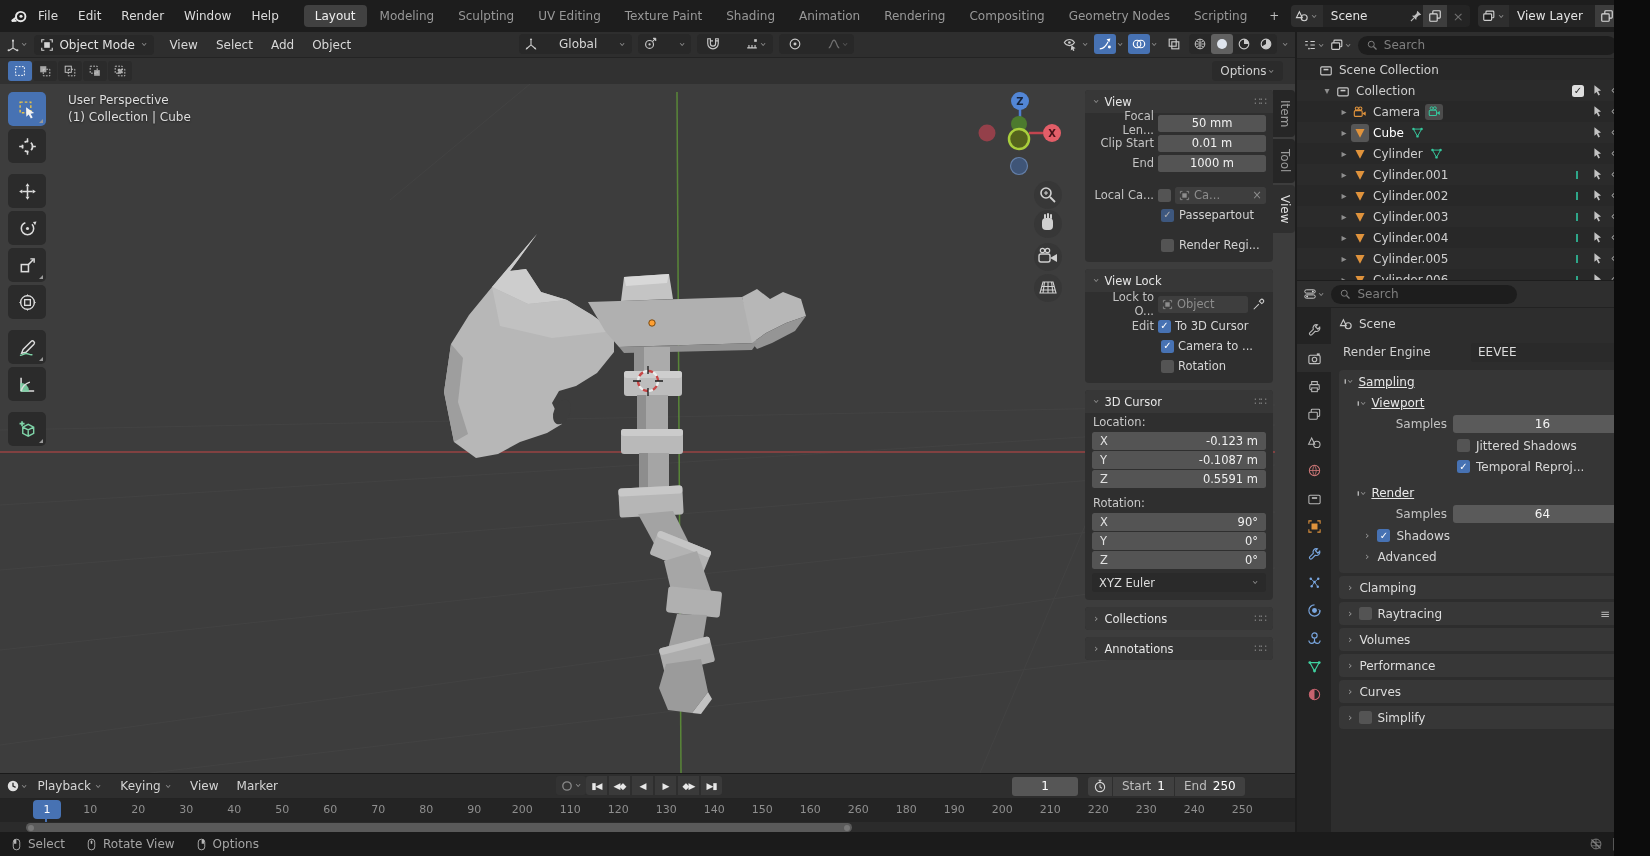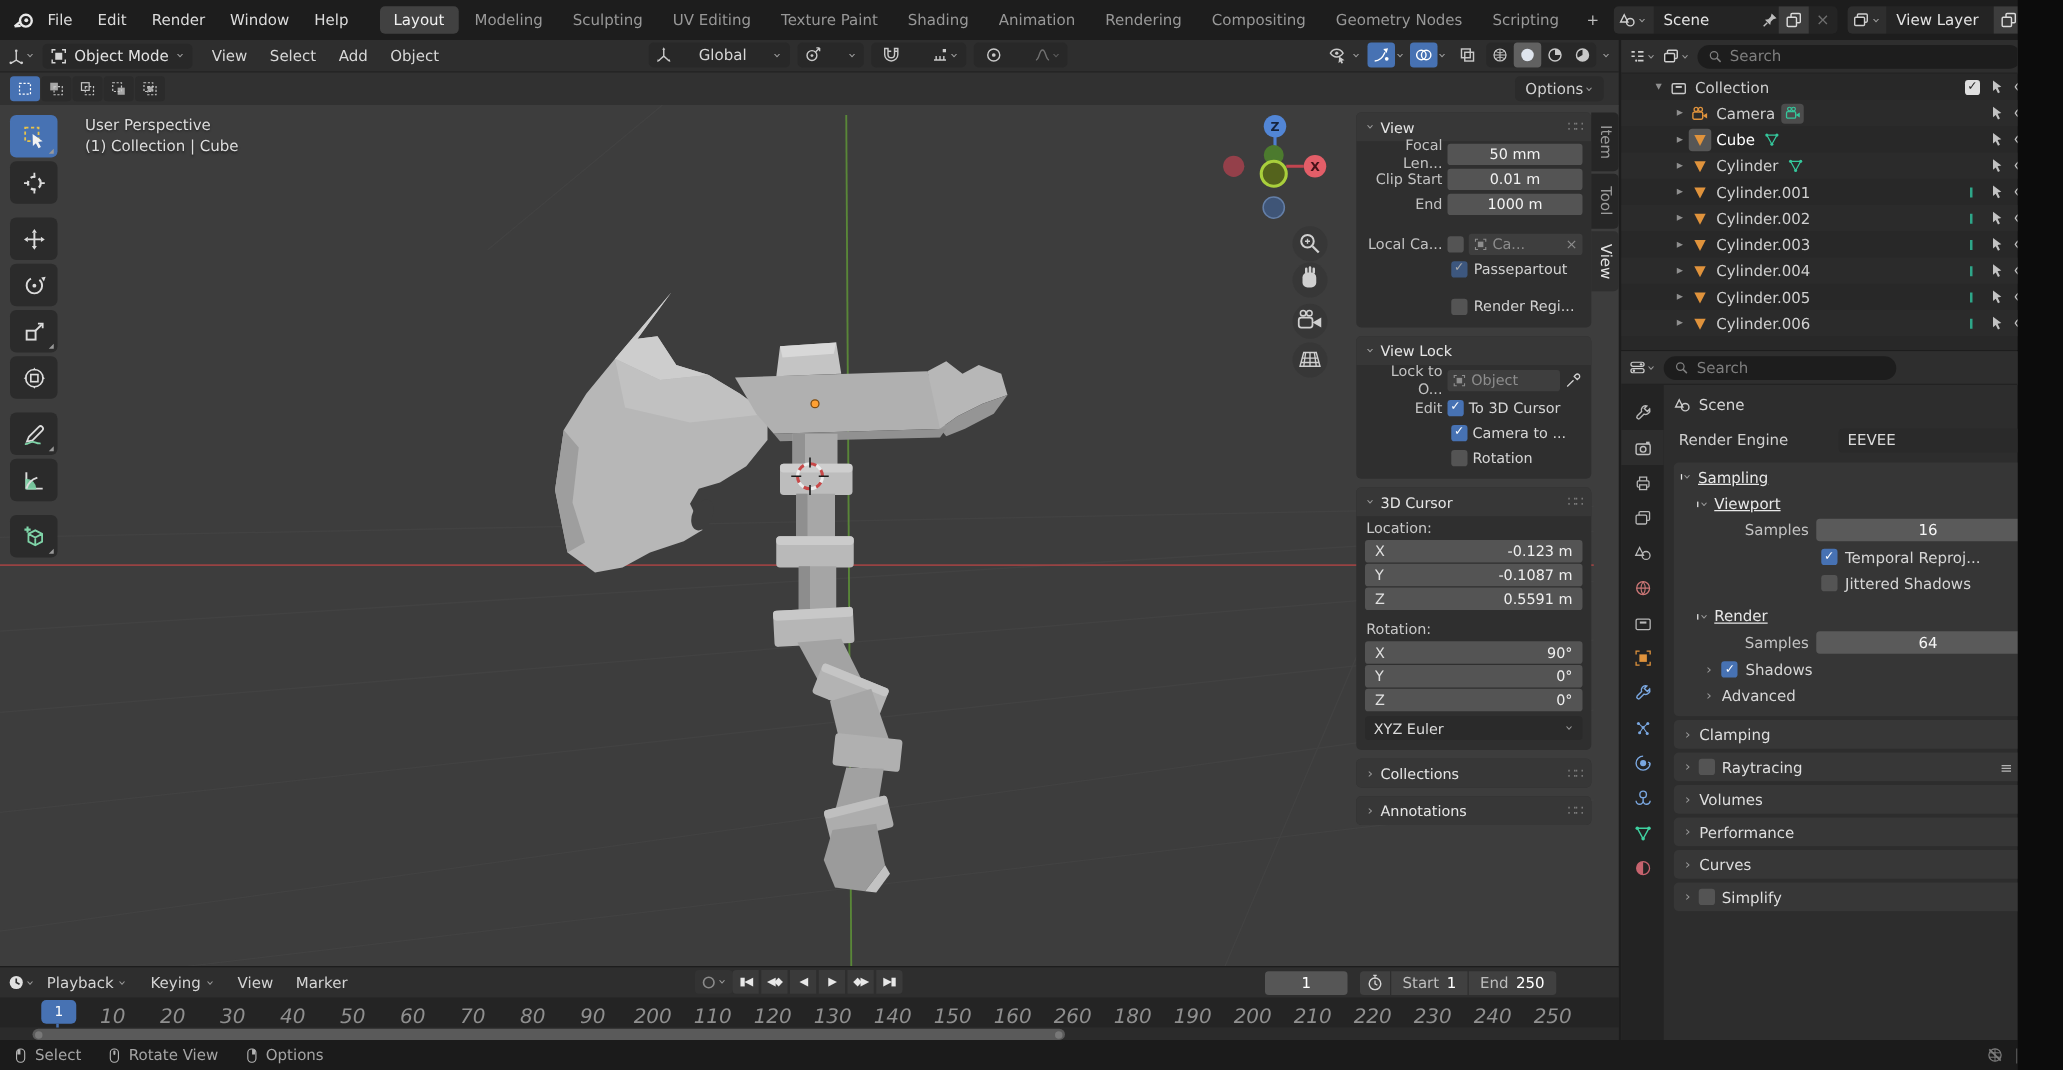--- a/index.html
+++ b/index.html
@@ -114,21 +114,21 @@
   .pr-phdr{height:23px;display:flex;align-items:center;padding:0 7px;gap:4px;color:#e8e8e8;text-decoration:underline;}
   .pr-closed{background:#373737;border-radius:4px;margin-top:3px;height:23px;display:flex;align-items:center;padding:0 7px;gap:5px;color:#dedede;}
   .pr-field{height:18px;background:#5a5a5a;border-radius:3px;display:flex;align-items:center;justify-content:center;color:#f4f4f4;}
   .pr-lab{width:108px;text-align:right;color:#c3c3c3;flex:0 0 auto;}
 
   
   #timeline{left:0;top:773px;width:1295px;height:59px;background:#2b2b2b;border-top:1px solid #1a1a1a;}
   #tl-hdr{height:24px;display:flex;align-items:center;background:#2e2e2e;border-bottom:1px solid #232323;}
   .tl-menu{padding:0 9px;color:#d4d4d4;display:flex;align-items:center;gap:3px;}
   #tl-ruler{position:relative;height:23px;background:#242424;}
-  .ruler-num{position:absolute;top:4px;transform:translateX(-50%);color:#8f8f8f;font-size:16px;font-style:italic;}
+  .ruler-num{position:absolute;top:4px;transform:translateX(-50%);color:#8f8f8f;font-size:11px;}
   #playhead{position:absolute;left:33px;top:1px;width:28px;height:19px;background:#4772b3;border-radius:4px;color:#fff;display:flex;align-items:center;justify-content:center;font-size:11px;}
   #ph-line{position:absolute;left:45px;top:20px;width:2px;height:14px;background:#4772b3;}
   #tl-scroll{position:relative;height:11px;background:#2b2b2b;}
   #tl-bar{position:absolute;left:26px;top:1px;width:826px;height:9px;background:#5a5a5a;border-radius:5px;}
   #tl-bar::before,#tl-bar::after{content:"";position:absolute;top:1.5px;width:6px;height:6px;border-radius:50%;background:#787878;}
   #tl-bar::before{left:2px}#tl-bar::after{right:2px}
   #tl-ctl{position:absolute;right:573px;top:2px;display:flex;align-items:center;gap:2px;}
   .pb-btn{width:21px;height:19px;background:#3a3a3a;display:flex;align-items:center;justify-content:center;color:#e8e8e8;font-size:9px;letter-spacing:-1px;}
   .pb-btn:first-child{border-radius:3px 0 0 3px;}.pb-btn:last-child{border-radius:0 3px 3px 0;}
   #rec-btn{position:absolute;left:556px;top:2px;display:flex;align-items:center;background:#333;border-radius:3px;height:19px;padding:0 4px;color:#8a8a8a;}
@@ -818,20 +818,32 @@
       <span class="flex">
           <span class="ic" style="color:#cfcfcf">
             <svg viewBox="0 0 16 16" width="100%" height="100%" fill="none" stroke="currentColor" stroke-width="1.3">
               <path d="M2 3 h12 L9.8 8.5 V13 L6.2 10.7 V8.5 Z" stroke-width="1.2"></path>
             </svg>
           </span>
           <span class="cv">›</span>
         </span>
     </div>
     <div id="ol-body">
+        <div class="ol-row" style="padding-left: 6px;">
+          <span class="ol-exp"></span>
+          <span class="ol-icwrap">
+            <span class="ic" style="color: rgb(201, 201, 201); width: 14px; height: 14px;">
+              <svg viewBox="0 0 16 16" width="100%" height="100%" fill="none" stroke="currentColor" stroke-width="1.3">
+                <rect x="2" y="4.5" width="12" height="9" rx="1.2"></rect>
+                <rect x="5.2" y="6.6" width="5.6" height="1.8" fill="currentColor" stroke="none"></rect>
+              </svg>
+            </span>
+          </span>
+          <span class="ol-name">Scene Collection</span>
+        </div>
         <div class="ol-row" style="padding-left: 23px;">
           <span class="ol-exp">▾</span>
           <span class="ol-icwrap">
             <span class="ic" style="color: rgb(201, 201, 201); width: 14px; height: 14px;">
               <svg viewBox="0 0 16 16" width="100%" height="100%" fill="none" stroke="currentColor" stroke-width="1.3">
                 <rect x="2" y="4.5" width="12" height="9" rx="1.2"></rect>
                 <rect x="5.2" y="6.6" width="5.6" height="1.8" fill="currentColor" stroke="none"></rect>
               </svg>
             </span>
           </span>
@@ -1355,26 +1367,26 @@
           </div>
         <div class="pr-phdr" style="padding-left:20px;height:20px">
             <span class="cv">›</span>
             <span>Viewport</span>
           </div>
         <div class="pr-row" style="height:22px">
             <span class="pr-lab">Samples</span>
             <span class="pr-field" style="flex:1;margin-right:8px">16</span>
           </div>
         <div class="pr-row" style="height:21px;padding-left:118px">
+            <span class="cb"></span>
+            <span>Jittered Shadows</span>
+          </div>
+        <div class="pr-row" style="height:21px;padding-left:118px">
             <span class="cb on"></span>
             <span>Temporal Reproj...</span>
-          </div>
-        <div class="pr-row" style="height:21px;padding-left:118px">
-            <span class="cb"></span>
-            <span>Jittered Shadows</span>
           </div>
         <div class="pr-phdr" style="padding-left:20px;height:20px;margin-top:6px">
             <span class="cv">›</span>
             <span>Render</span>
           </div>
         <div class="pr-row" style="height:22px">
             <span class="pr-lab">Samples</span>
             <span class="pr-field" style="flex:1;margin-right:8px">64</span>
           </div>
         <div class="pr-row" style="height:21px;padding-left:24px">

